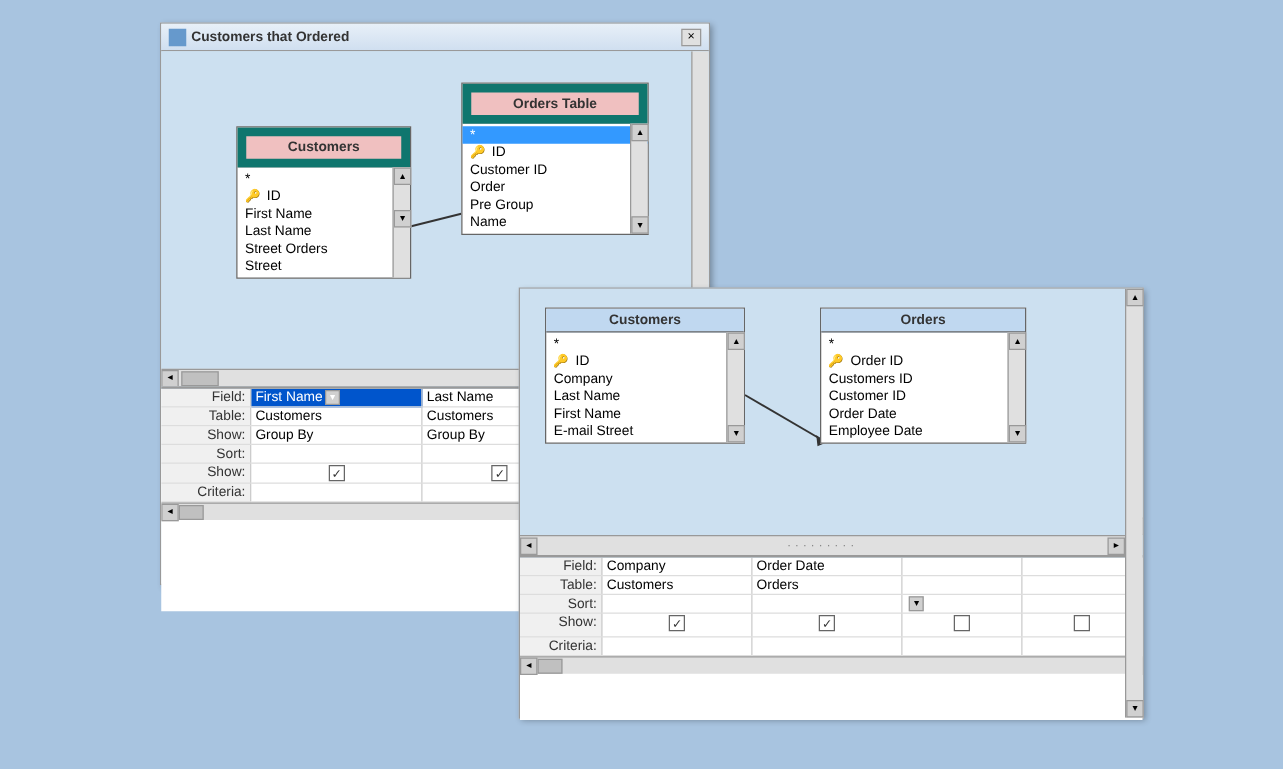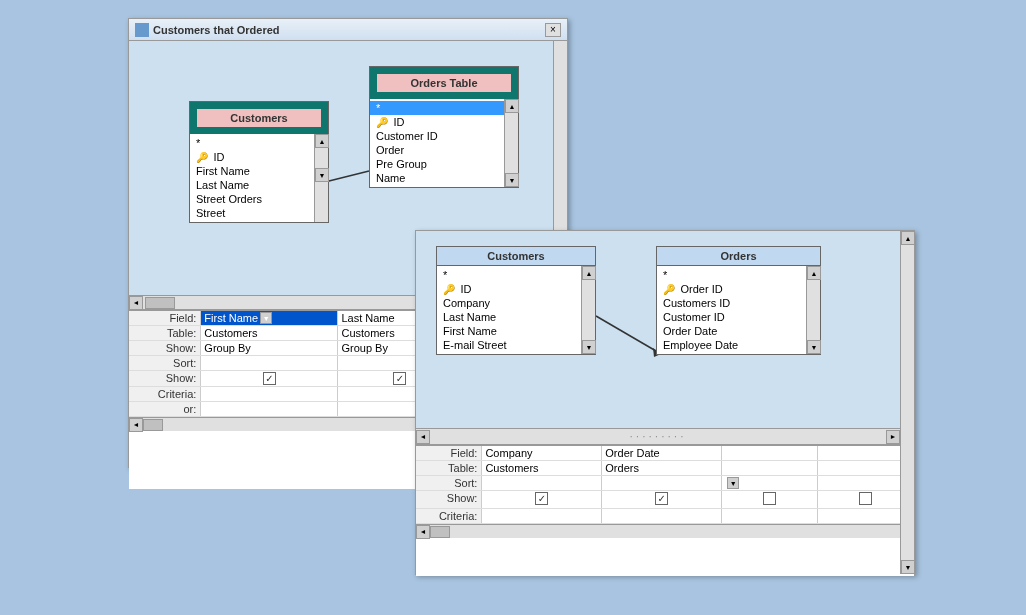--- a/index.html
+++ b/index.html
@@ -402,26 +402,20 @@
           <div class="cb checked"></div>
         </td>
         <td class="grid-cell"></td>
       </tr>
       <tr>
         <td class="grid-label-col">Criteria:</td>
         <td class="grid-cell"></td>
         <td class="grid-cell"></td>
         <td class="grid-cell"></td>
       </tr>
-      <tr>
-        <td class="grid-label-col">or:</td>
-        <td class="grid-cell"></td>
-        <td class="grid-cell"></td>
-        <td class="grid-cell"></td>
-      </tr>
     </tbody>
       </table>
 
     <div style="height:14px;background:#e0e0e0;border-top:1px solid #999;display:flex;align-items:center;">
       <div style="width:14px;height:14px;background:#d0d0d0;border:1px solid #999;display:flex;align-items:center;justify-content:center;font-size:7px;">◄</div>
       <div style="width:20px;height:12px;background:#c0c0c0;border:1px solid #999;"></div>
     </div>
   </div>
 </div>
 

